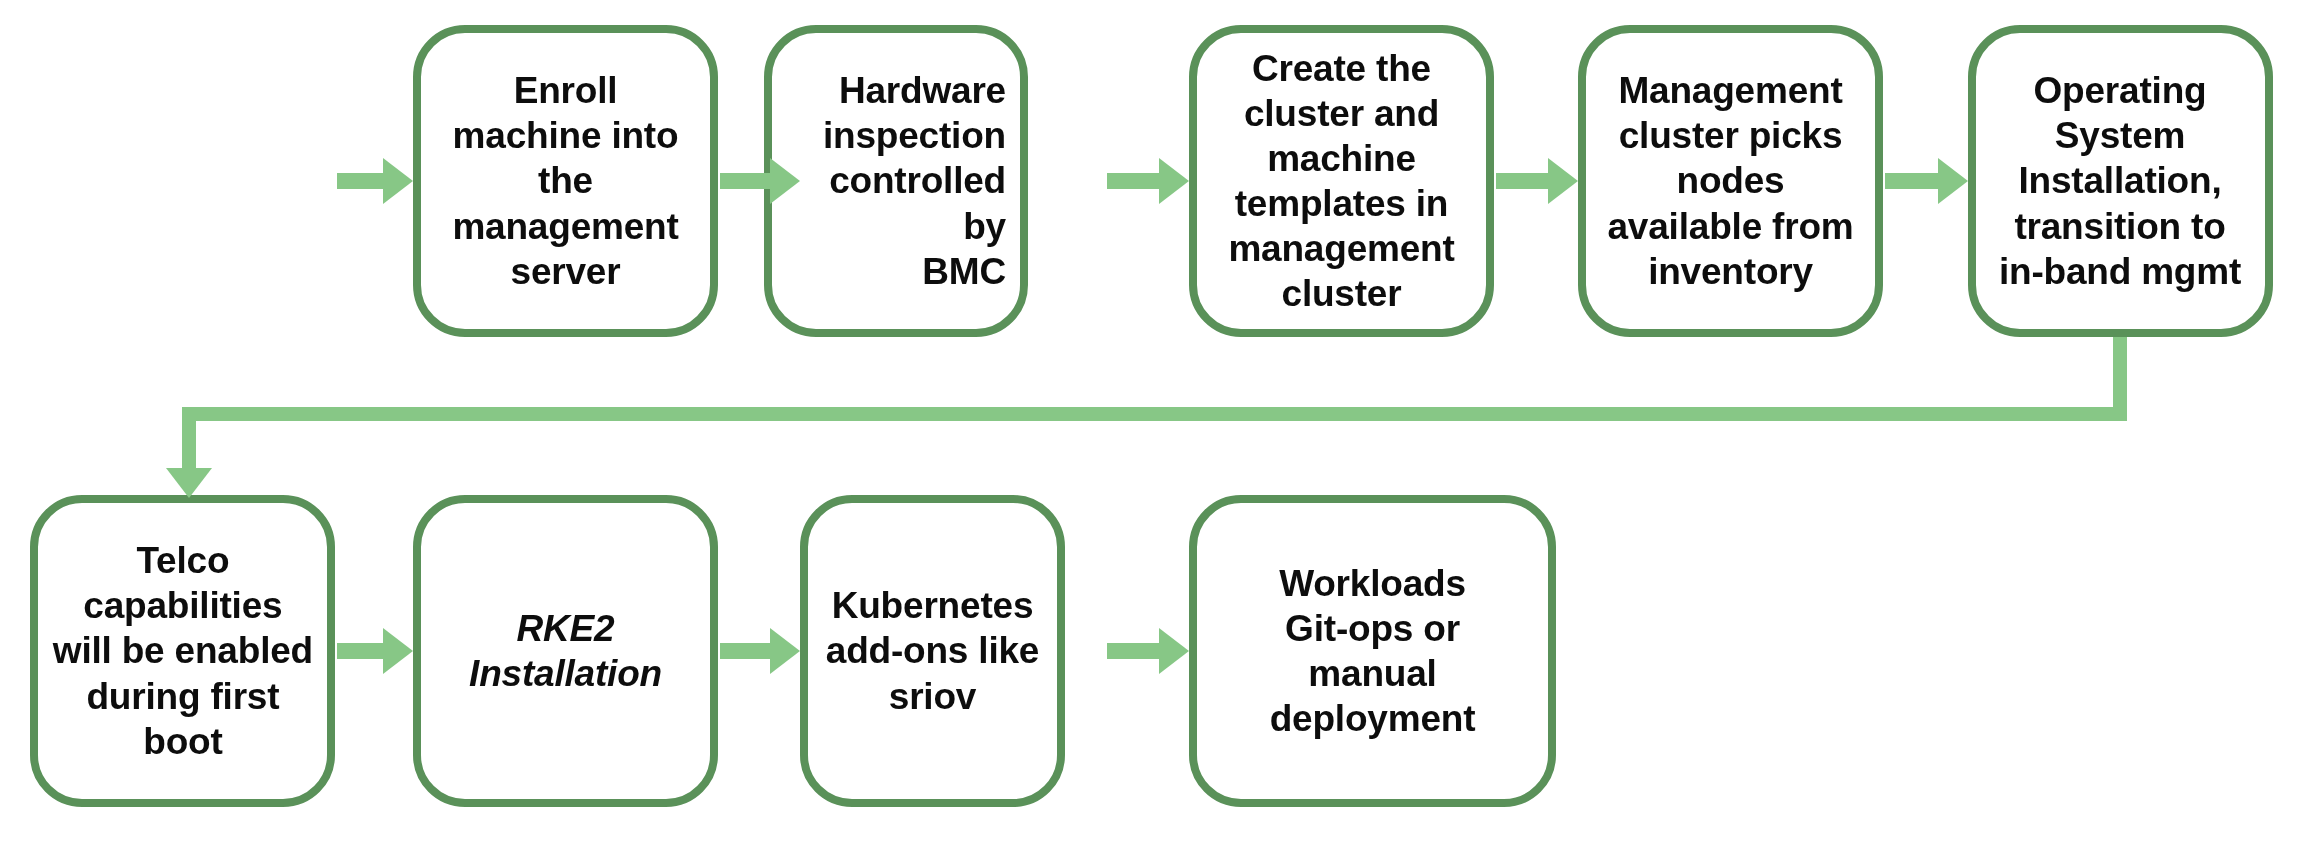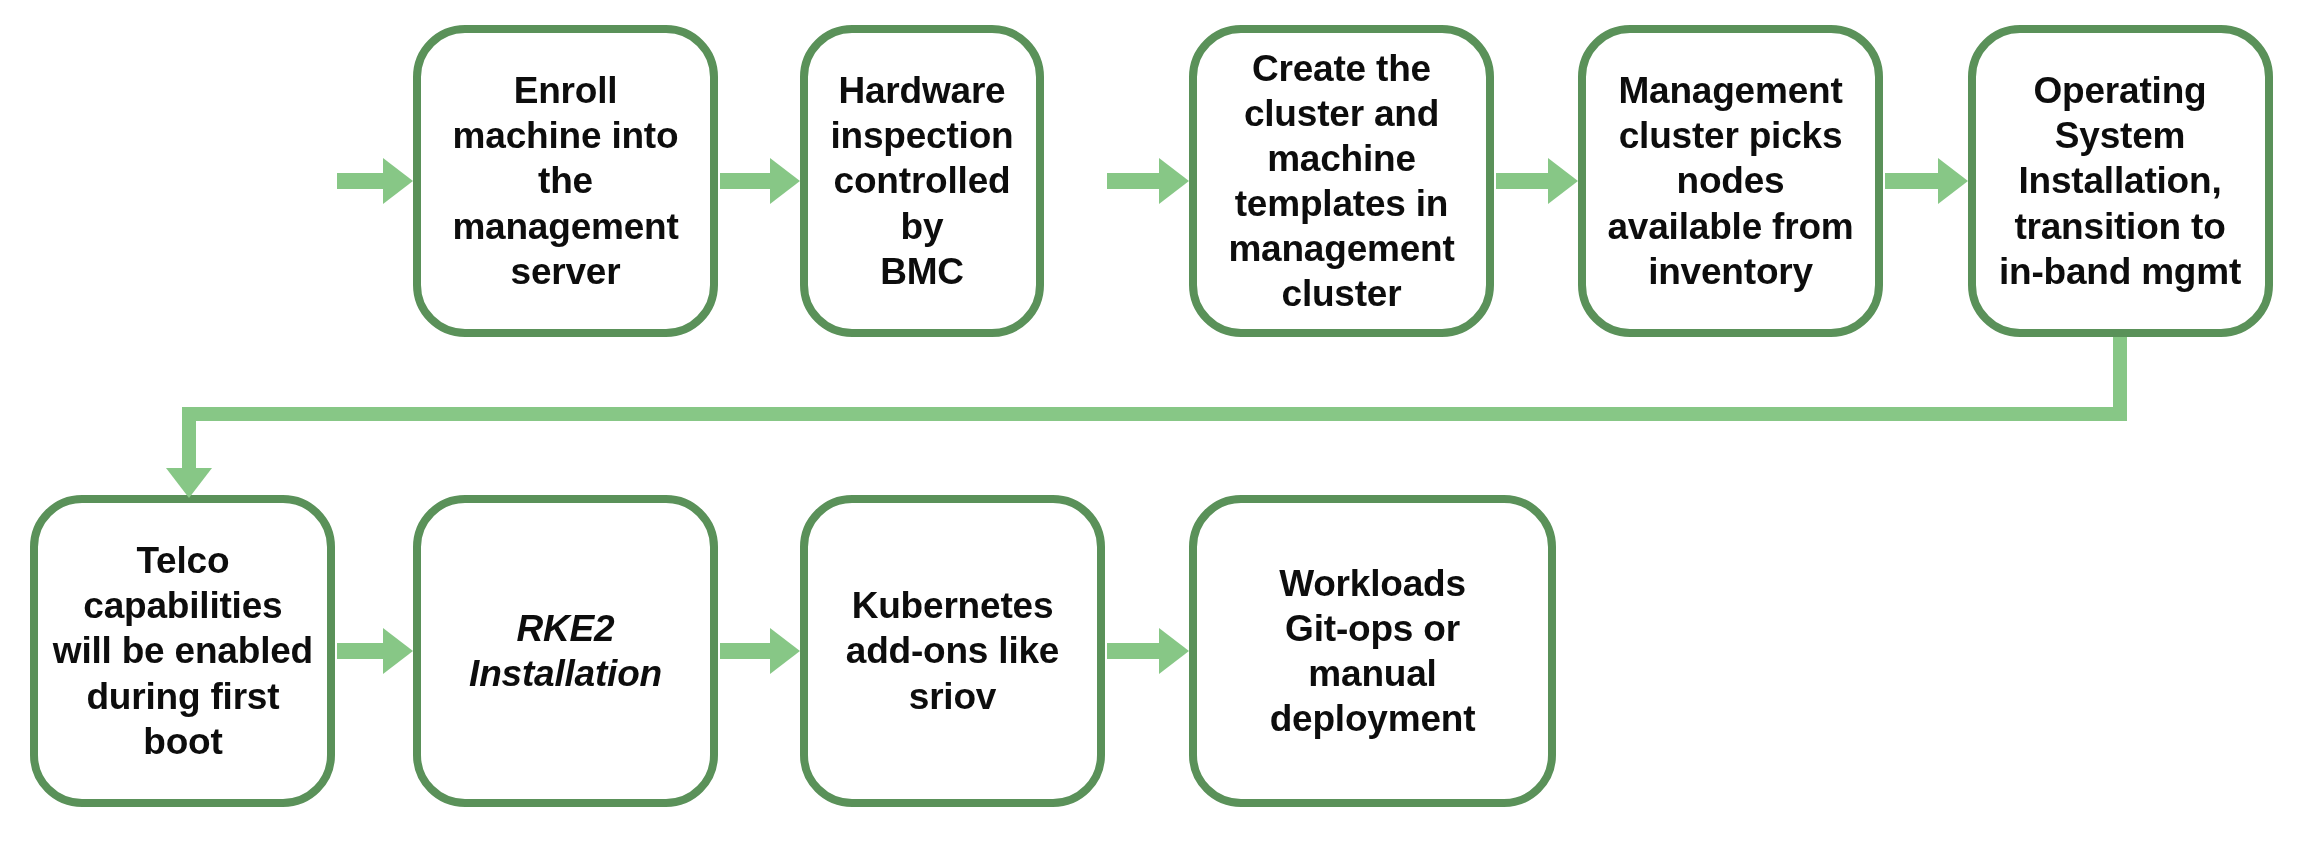--- a/index.html
+++ b/index.html
@@ -39,28 +39,28 @@
     color: #0d0d0d;
     letter-spacing: -0.2px;
     white-space: pre-line;
   }
   
   .row-top { top: 25px; height: 312px; }
   .row-bottom { top: 495px; height: 312px; }
 
   .n1 { left: 30px;   width: 305px; }
   .n2 { left: 413px;  width: 305px; }
-  .n3 { left: 800px;  width: 244px; }
+  .n3 { left: 764px;  width: 264px; text-align: right; }
   .n4 { left: 1189px; width: 305px; }
   .n5 { left: 1578px; width: 305px; }
   .n6 { left: 1968px; width: 305px; padding-left: 13px; }
 
   .b1 { left: 30px;   width: 305px; justify-content: flex-end; }
   .b2 { left: 413px;  width: 305px; font-style: italic; }
-  .b3 { left: 800px;  width: 305px; }
+  .b3 { left: 800px;  width: 265px; }
   .b4 { left: 1189px; width: 367px; }
 
   
   .arrow-h {
     position: absolute;
     height: 46px;
     pointer-events: none;
   }
   .arrow-h .shaft {
     position: absolute;

